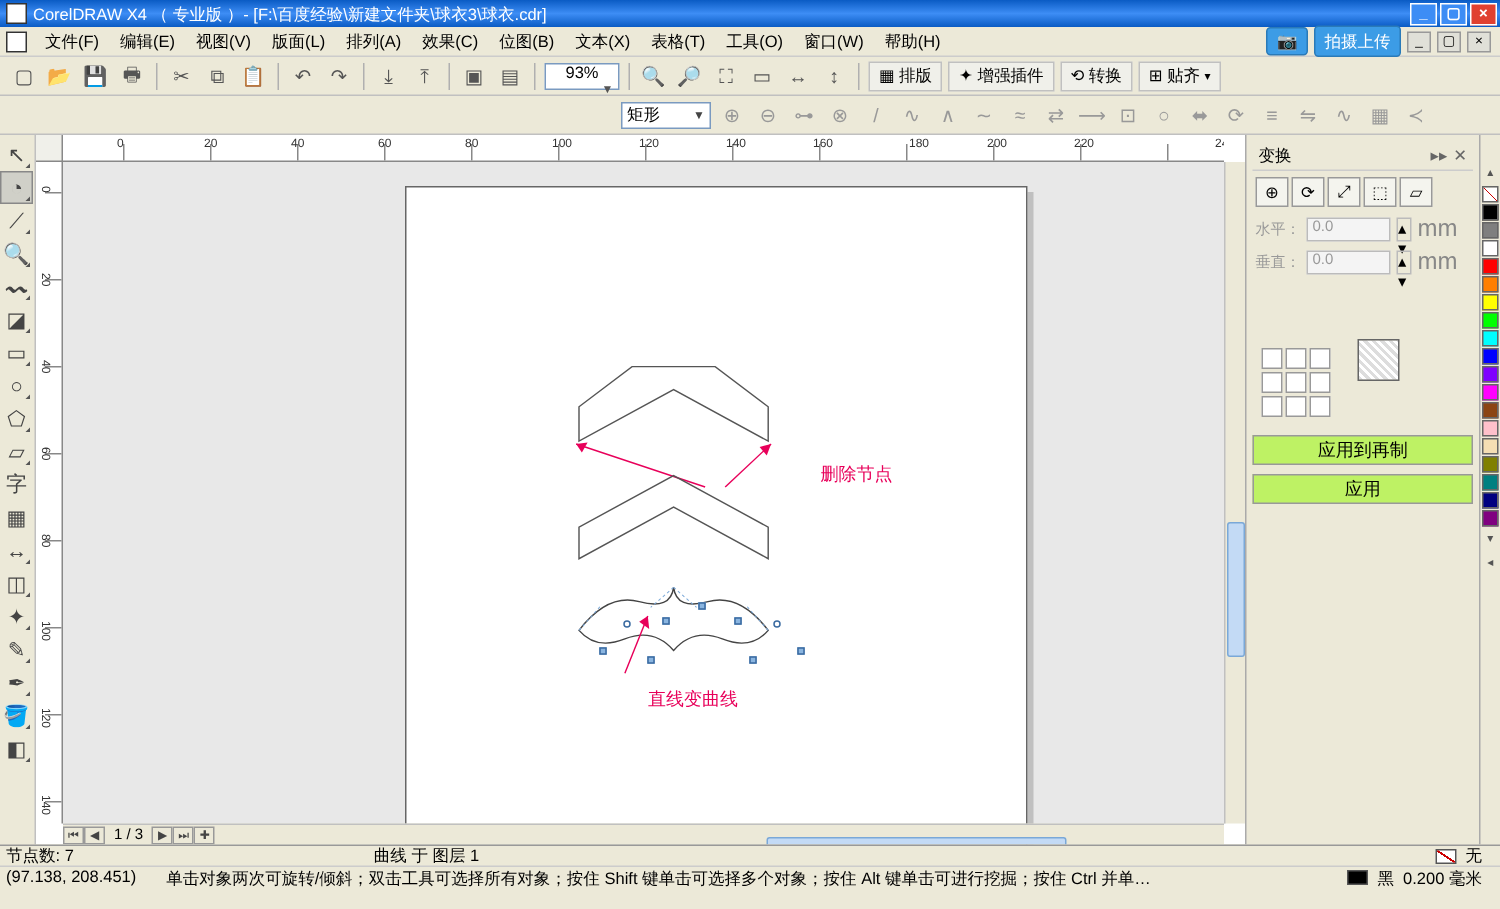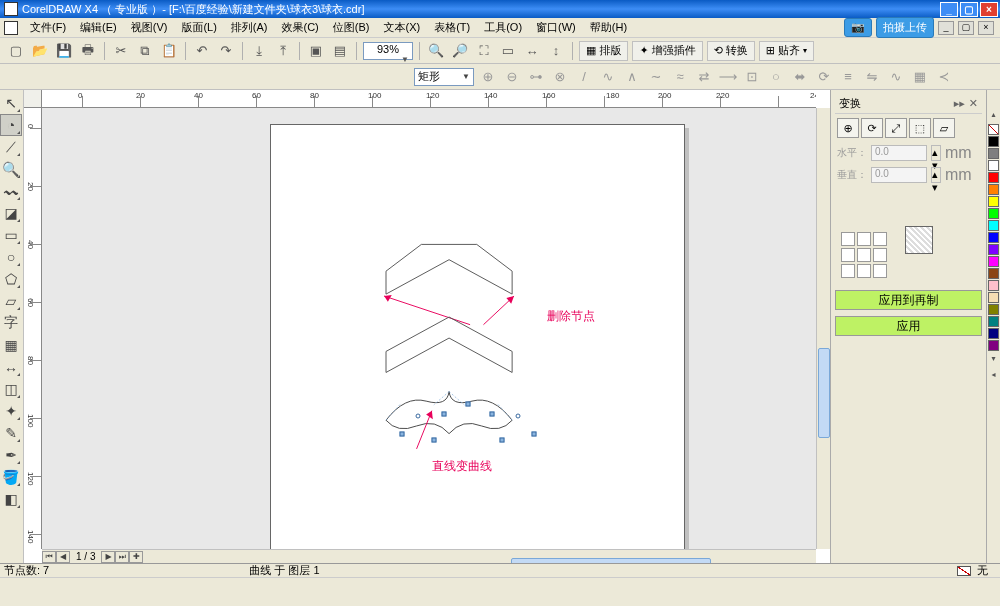--- a/index.html
+++ b/index.html
@@ -417,13 +417,22 @@
 
 <div class="statusbar">
   <div class="row1">
     <span>节点数: 7</span>
     <span style="margin-left:200px;">曲线 于 图层 1</span>
     <div class="right-info">
       <span class="fill-sw none"></span>
       <span>无</span>
     </div>
   </div>
+  <div class="row2">
+    <span>(97.138, 208.451)</span>
+    <span style="margin-left:20px;">单击对象两次可旋转/倾斜；双击工具可选择所有对象；按住 Shift 键单击可选择多个对象；按住 Alt 键单击可进行挖掘；按住 Ctrl 并单…</span>
+    <div class="right-info">
+      <span class="fill-sw black"></span>
+      <span>黑</span>
+      <span>0.200 毫米</span>
+    </div>
+  </div>
 </div>
 
 </body></html>

